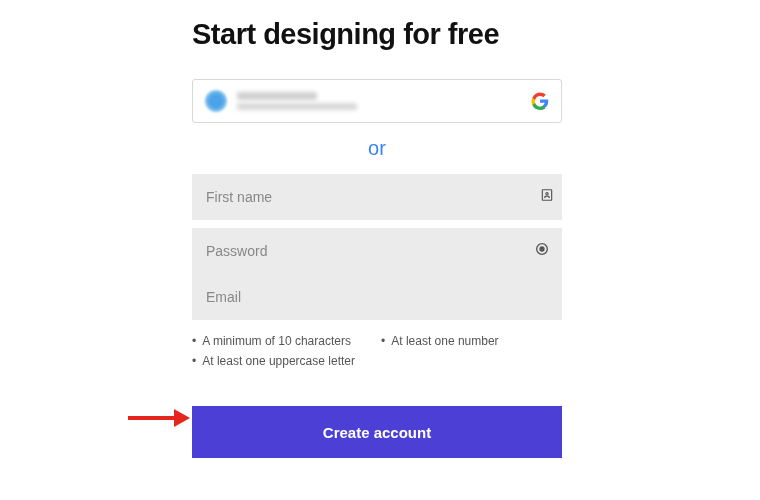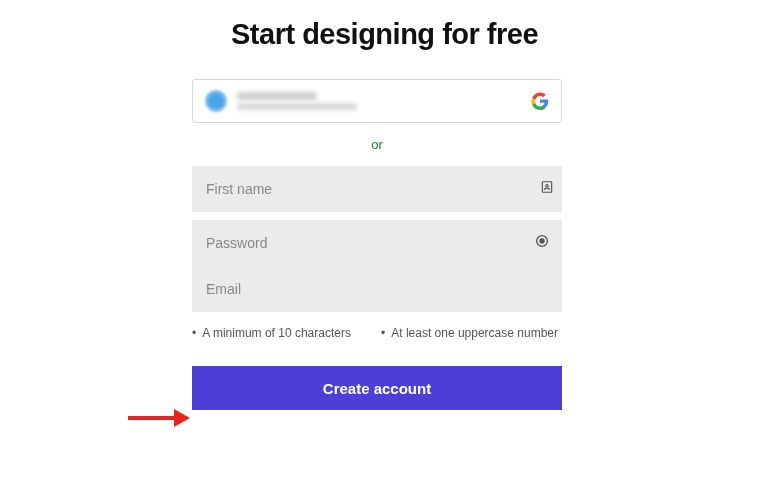--- a/index.html
+++ b/index.html
@@ -14,21 +14,20 @@
       width: 370px;
       margin-left: 192px;
       padding-top: 18px;
     }
     .title {
       font-size: 29px;
       font-weight: 700;
       color: #111;
       margin-bottom: 28px;
       letter-spacing: -0.5px;
-      margin-left: 39px;
     }
     .google-btn {
       width: 100%;
       height: 44px;
       border: 1px solid #d8d8d8;
       border-radius: 3px;
       background: #fff;
       display: flex;
       align-items: center;
       padding: 0 12px;
@@ -65,22 +64,22 @@
       border-radius: 2px;
       margin-top: 2px;
     }
     .google-logo {
       width: 18px;
       height: 18px;
       flex-shrink: 0;
     }
     .divider {
       text-align: center;
-      color: #15803d;
-      font-size: 13px;
+      color: #3b82f6;
+      font-size: 20px;
       margin: 14px 0;
     }
     .name-row {
       display: flex;
       gap: 8px;
     }
     .field {
       background: #ebebeb;
       border: none;
       height: 46px;
@@ -119,28 +118,28 @@
       align-items: baseline;
       text-align: center;
     }
     .req::before {
       content: "•";
       margin-right: 6px;
       color: #555;
     }
     .create-btn {
       width: 100%;
-      height: 44px;
+      height: 52px;
       background: #4b3fd6;
       color: #fff;
       border: none;
       font-size: 15px;
       font-weight: 600;
       cursor: pointer;
-      margin-top: 26px;
+      margin-top: 38px;
     }
     .legal {
       font-size: 12px;
       color: #555;
       margin-top: 16px;
       line-height: 1.5;
     }
     .legal a {
       color: #333;
       text-decoration: underline;
@@ -200,21 +199,22 @@
         </svg>
     </span>
   </div>
 
   <div class="field-wrap mb">
     <input class="field" type="email" placeholder="Email" style="">
   </div>
 
   <div class="reqs">
     <div class="req">A minimum of 10 characters</div>
-    <div class="req">At least one uppercase number</div>
+    <div class="req">At least one number</div>
+    <div class="req">At least one uppercase letter</div>
   </div>
 
   <button class="create-btn">Create account</button>
 
 </div>
 
 <svg class="arrow" viewBox="0 0 64 24">
   <line x1="2" y1="12" x2="50" y2="12" stroke="#e6251f" stroke-width="4"></line>
   <polygon points="48,3 64,12 48,21" fill="#e6251f"></polygon>
 </svg>

